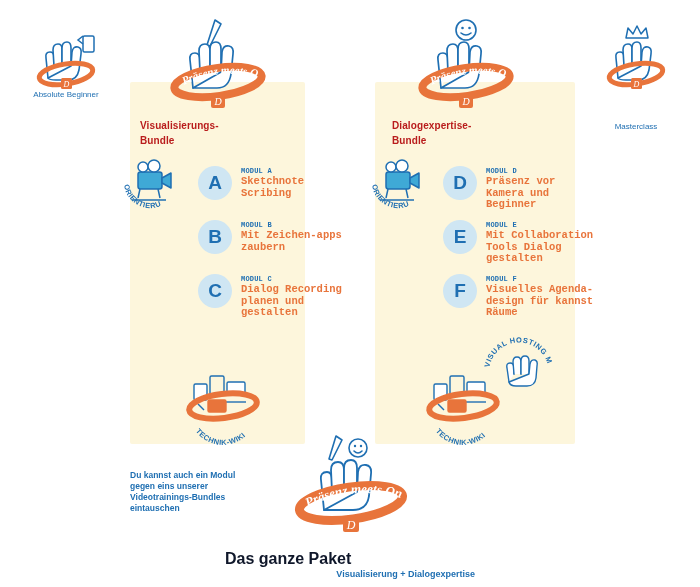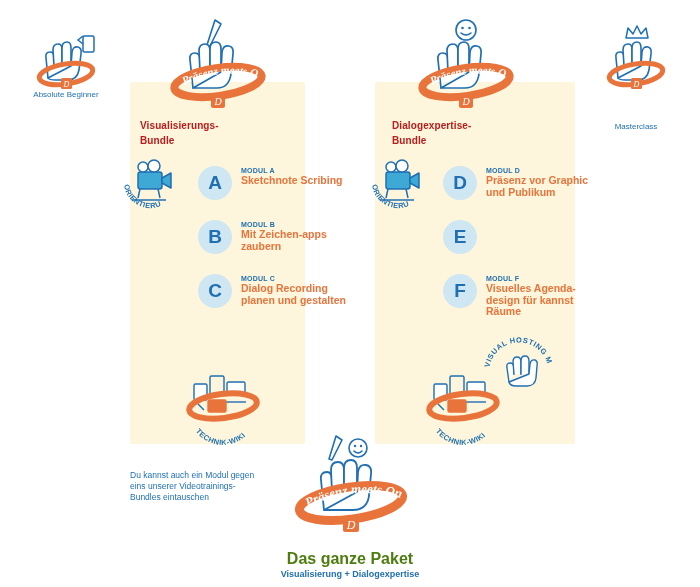--- a/index.html
+++ b/index.html
@@ -67,20 +67,21 @@
     font-weight: bold;
     font-size: 19px;
     display: flex;
     align-items: center;
     justify-content: center;
     flex: 0 0 34px;
   }
   .module-text {
     margin-left: 9px;
     padding-top: 1px;
+    font-family: Liberation Mono, monospace;
   }
   .module-label {
     color: #1f6fb2;
     font-size: 7px;
     font-weight: bold;
     letter-spacing: 0.2px;
     text-transform: uppercase;
     margin-bottom: 1px;
   }
   .module-title {
@@ -96,31 +97,30 @@
     position: absolute;
     color: #1f6fb2;
     font-size: 8px;
     font-weight: normal;
     text-align: center;
   }
   .note-blue {
     position: absolute;
     color: #1f6fb2;
     font-size: 8.5px;
-    font-weight: normal;
+    font-weight: bold;
     line-height: 11px;
   }
 
   
   .package-title {
     position: absolute;
-    color: #4d7c0f;
+    color: #0f172a;
     font-size: 16px;
     font-weight: bold;
-    text-align: center;
     width: 250px;
   }
   .package-sub {
     position: absolute;
     color: #1f6fb2;
     font-size: 9px;
     font-weight: bold;
     text-align: center;
     width: 250px;
   }
@@ -320,26 +320,30 @@
     <div class="module-text">
       <div class="module-label">MODUL C</div>
       <div class="module-title">Dialog Recording planen und gestalten</div>
     </div>
   </div>
 
   <div class="module-row" style="left:443px; top:166px;">
     <div class="module-circle">D</div>
     <div class="module-text">
       <div class="module-label">MODUL D</div>
-      <div class="module-title">Präsenz vor Graphic und Publikum</div>
+      <div class="module-title">Präsenz vor Kamera und Beginner</div>
     </div>
   </div>
 
   <div class="module-row" style="left:443px; top:220px;">
     <div class="module-circle">E</div>
+    <div class="module-text">
+      <div class="module-label">MODUL E</div>
+      <div class="module-title">Mit Collaboration Tools Dialog gestalten</div>
+    </div>
   </div>
 
   <div class="module-row" style="left:443px; top:274px;">
     <div class="module-circle">F</div>
     <div class="module-text">
       <div class="module-label">MODUL F</div>
       <div class="module-title">Visuelles Agenda-design für kannst Räume</div>
     </div>
   </div>
 
@@ -432,15 +436,15 @@
       <text class="ribbon-text" font-size="13">
         <textPath href="#ribbonPathBottom" startOffset="6%">Präsenz meets Online</textPath>
       </text>
 
       <rect x="57" y="86" width="16" height="16" rx="2" fill="#e8743b"></rect>
       <text x="65" y="99" text-anchor="middle" font-family="Liberation Serif, serif" font-size="12" fill="#ffffff" font-style="italic">D</text>
     </svg>
   </div>
 
   <div class="package-title" style="left:225px; top:550px;">Das ganze Paket</div>
-  <div class="package-sub" style="left:225px; top:569px;">Visualisierung + Dialogexpertise</div>
+  <div class="package-sub" style="left:225px; top:569px;text-align:right;">Visualisierung + Dialogexpertise</div>
 
 </div>
 
 </body></html>

